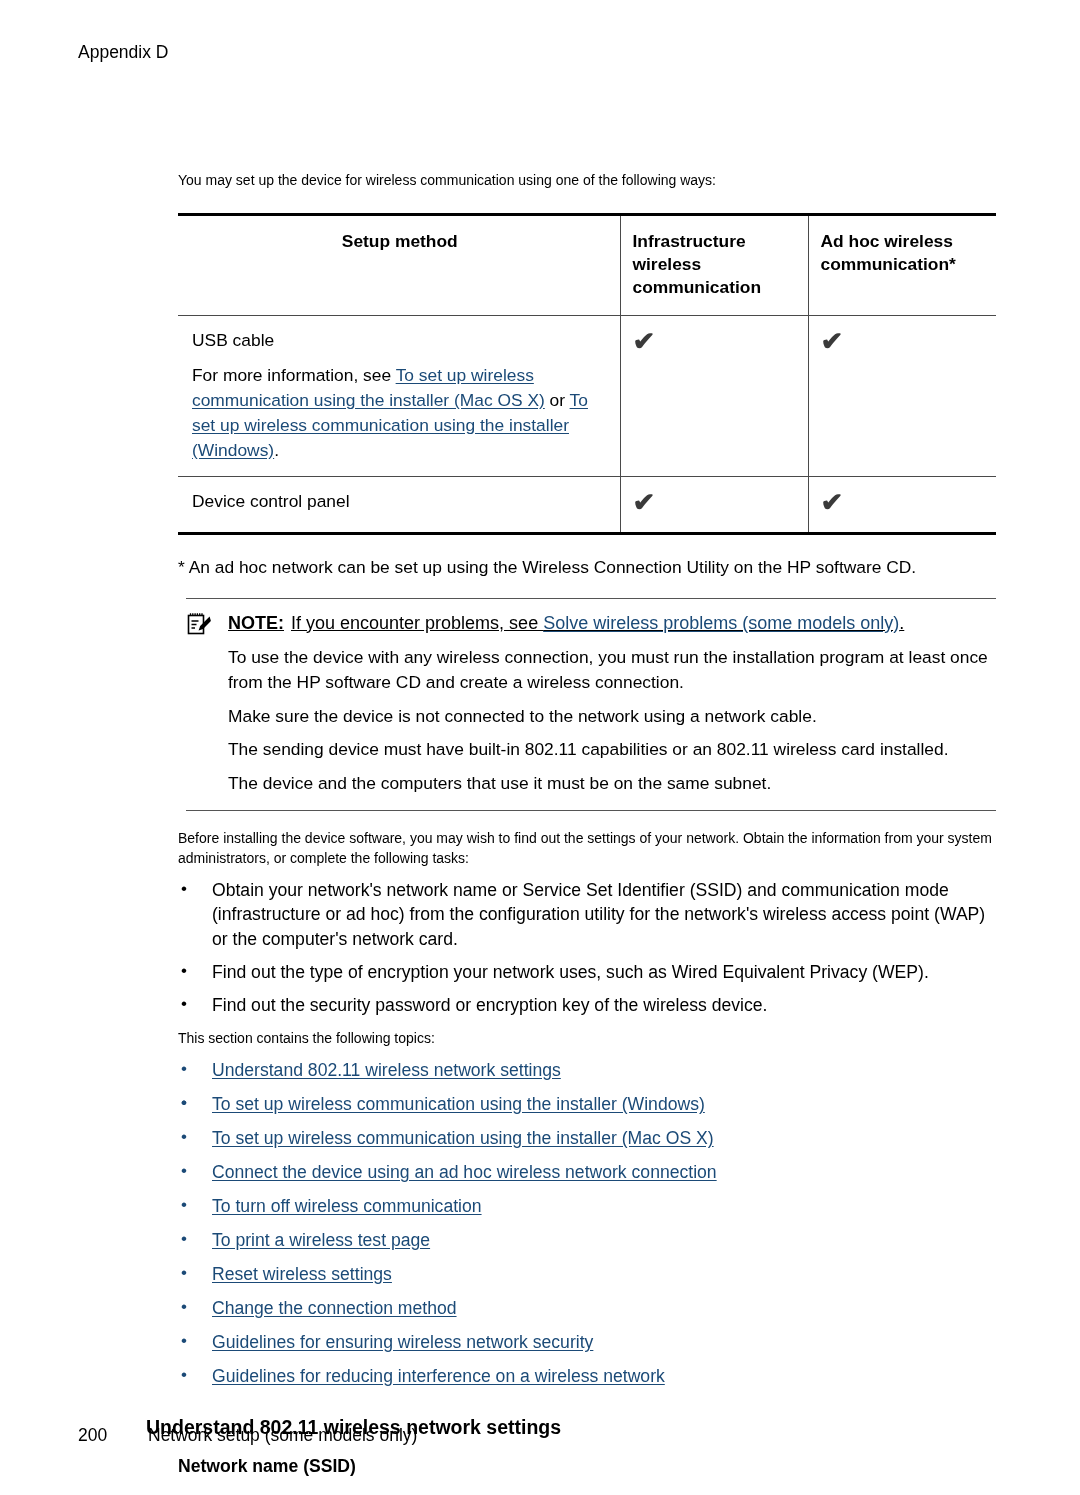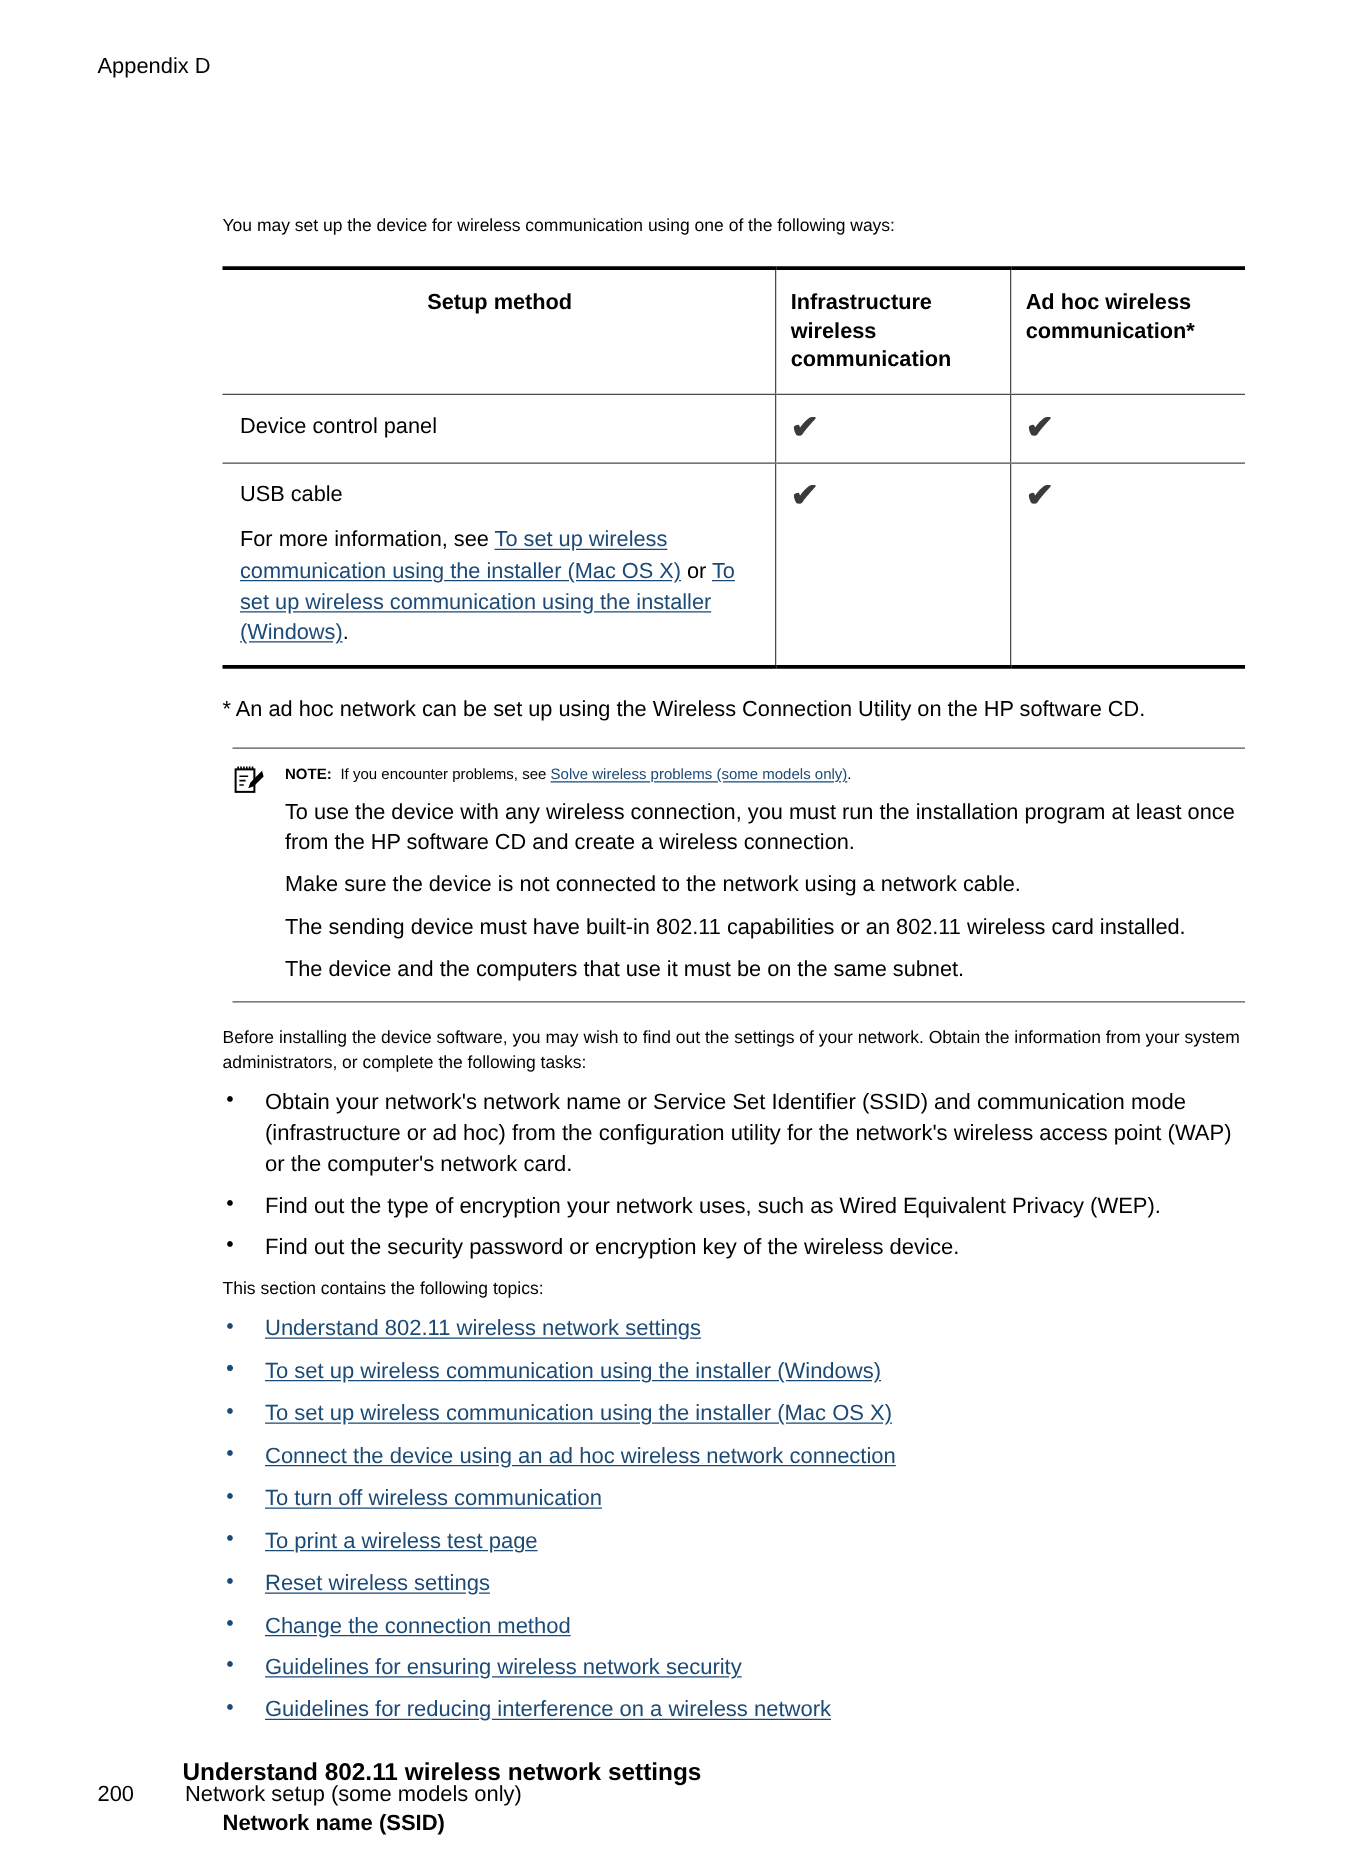--- a/index.html
+++ b/index.html
@@ -131,22 +131,23 @@
     margin-left: 8px;
     width: 810px;
     border-top: 1.8px solid #555;
     border-bottom: 1.8px solid #555;
     padding: 12px 0 14px 0;
     position: relative;
   }
   .note-first-line {
     position: relative;
     padding-left: 42px;
-    font-size: 12px;
-    line-height: 1.42;
+    font-size: 18px;
+    line-height: 1.42;
+    text-decoration: underline;
   }
   .note-icon {
     position: absolute;
     left: 0;
     top: 1px;
     width: 26px;
     height: 24px;
   }
   .note-label {
     font-weight: bold;
@@ -242,29 +243,29 @@
         </colgroup>
       <thead>
         <tr>
           <th>Setup method</th>
           <th>Infrastructure wireless communication</th>
           <th>Ad hoc wireless communication*</th>
         </tr>
       </thead>
       <tbody>
         <tr>
-          <td>Device control panel</td>
+          <td>
+            <div>USB cable</div>
+            <div class="cell-sub"><span>For more information, see </span><a class="lnk" href="#">To set up wireless communication using the installer (Mac OS X)</a><span> or </span><a class="lnk" href="#">To set up wireless communication using the installer (Windows)</a><span>.</span></div>
+          </td>
           <td><span class="check">✔</span></td>
           <td><span class="check">✔</span></td>
         </tr>
         <tr>
-          <td>
-            <div>USB cable</div>
-            <div class="cell-sub"><span>For more information, see </span><a class="lnk" href="#">To set up wireless communication using the installer (Mac OS X)</a><span> or </span><a class="lnk" href="#">To set up wireless communication using the installer (Windows)</a><span>.</span></div>
-          </td>
+          <td>Device control panel</td>
           <td><span class="check">✔</span></td>
           <td><span class="check">✔</span></td>
         </tr>
       </tbody>
     </table>
 
     <p class="footnote">* An ad hoc network can be set up using the Wireless Connection Utility on the HP software CD.</p>
 
     <div class="note-box">
       <div class="note-first-line">

